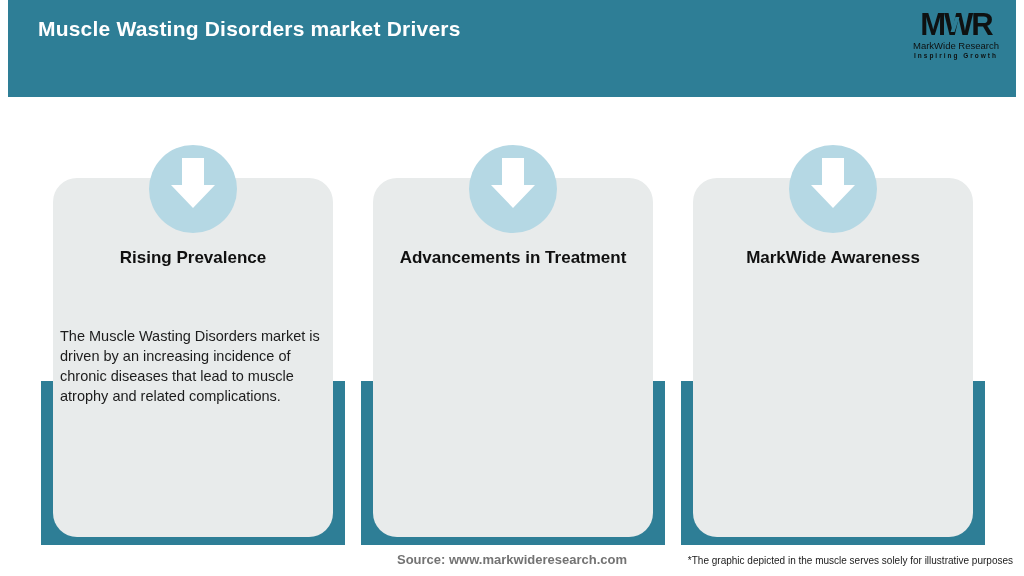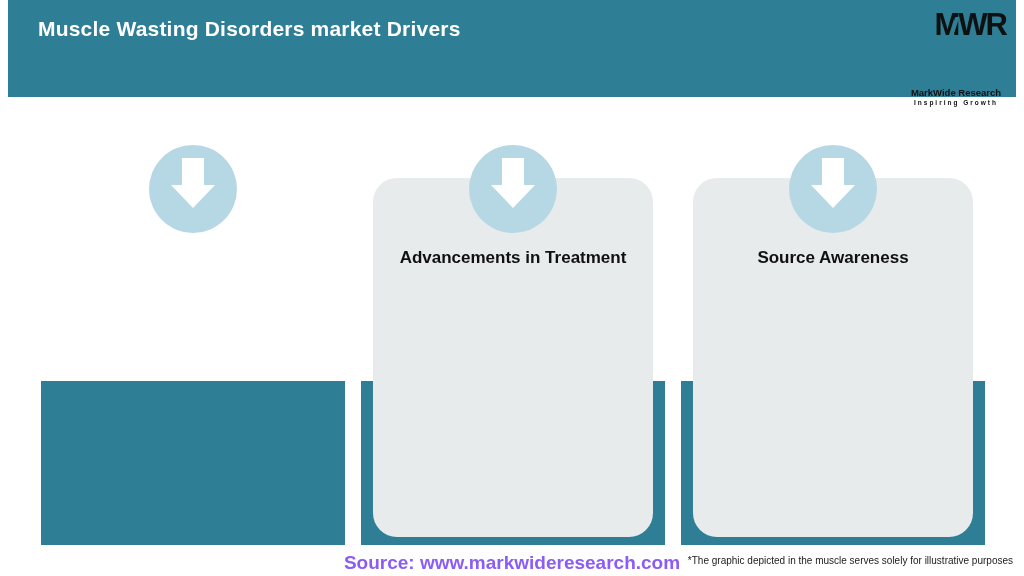--- a/index.html
+++ b/index.html
@@ -25,27 +25,26 @@
     position:absolute;left:30px;top:17px;
     color:#ffffff;font-size:21px;font-weight:bold;letter-spacing:.2px;
   }
   .logo{
     position:absolute;right:10px;top:9px;width:100px;
     text-align:center;color:#0e1111;
   }
   .logo-acronym{
     font-size:31px;font-weight:800;letter-spacing:-2px;line-height:32px;
     position:relative;
-    text-align:right;
   }
   .logo-w-accent{
     position:absolute;left:47px;top:8px;width:4px;height:15px;
     background:var(--teal);transform:skewX(-18deg);
   }
-  .logo-name{font-size:9.5px;font-weight:bold;line-height:10px;margin-top:47px;}
+  .logo-name{font-size:9.5px;font-weight:normal;line-height:10px;}
   .logo-tagline{font-size:6.5px;font-weight:bold;letter-spacing:2px;line-height:9px;}
   
   .column{
     position:absolute;top:145px;width:304px;height:400px;
   }
   .col-1{left:41px;} .col-2{left:361px;} .col-3{left:681px;}
   .band{
     position:absolute;left:0;right:0;top:236px;bottom:0;
     background:var(--teal);z-index:1;
   }
@@ -63,21 +62,21 @@
   }
   .circle{
     position:absolute;left:50%;margin-left:-44px;top:0;
     width:88px;height:88px;border-radius:50%;
     background:var(--circle);z-index:3;
     display:flex;align-items:center;justify-content:center;
   }
   
   .source{
     position:absolute;left:0;top:552px;width:1024px;
-    text-align:center;font-size:19px;font-weight:bold;color:#8b5cf6;
+    text-align:center;font-size:13px;font-weight:bold;color:#737373;
   }
   .disclaimer{
     position:absolute;right:11px;top:555px;
     font-size:10px;color:#1a1a1a;
   }
 </style>
 </head>
 <body>
 
 <div class="header">
@@ -87,20 +86,24 @@
       <span>MWR</span>
       <span class="logo-w-accent"></span>
     </div>
     <div class="logo-name">MarkWide Research</div>
     <div class="logo-tagline">Inspiring Growth</div>
   </div>
 </div>
 
 <div class="column col-1">
   <div class="band"></div>
+  <div class="card">
+    <div class="card-title">Rising Prevalence</div>
+    <div class="card-desc">The Muscle Wasting Disorders market is driven by an increasing incidence of chronic diseases that lead to muscle atrophy and related complications.</div>
+  </div>
   <div class="circle">
     <svg width="88" height="88" viewBox="0 0 88 88">
       <polygon points="33,13 55,13 55,40 66,40 44,63 22,40 33,40" fill="#ffffff"></polygon>
     </svg>
   </div>
 </div>
 
 <div class="column col-2">
   <div class="band"></div>
   <div class="card">
@@ -109,21 +112,21 @@
   <div class="circle">
     <svg width="88" height="88" viewBox="0 0 88 88">
       <polygon points="33,13 55,13 55,40 66,40 44,63 22,40 33,40" fill="#ffffff"></polygon>
     </svg>
   </div>
 </div>
 
 <div class="column col-3">
   <div class="band"></div>
   <div class="card">
-    <div class="card-title">Source Awareness</div>
+    <div class="card-title">MarkWide Awareness</div>
   </div>
   <div class="circle">
     <svg width="88" height="88" viewBox="0 0 88 88">
       <polygon points="33,13 55,13 55,40 66,40 44,63 22,40 33,40" fill="#ffffff"></polygon>
     </svg>
   </div>
 </div>
 
 <div class="source">Source: www.markwideresearch.com</div>
 <div class="disclaimer">*The graphic depicted in the muscle serves solely for illustrative purposes</div>

